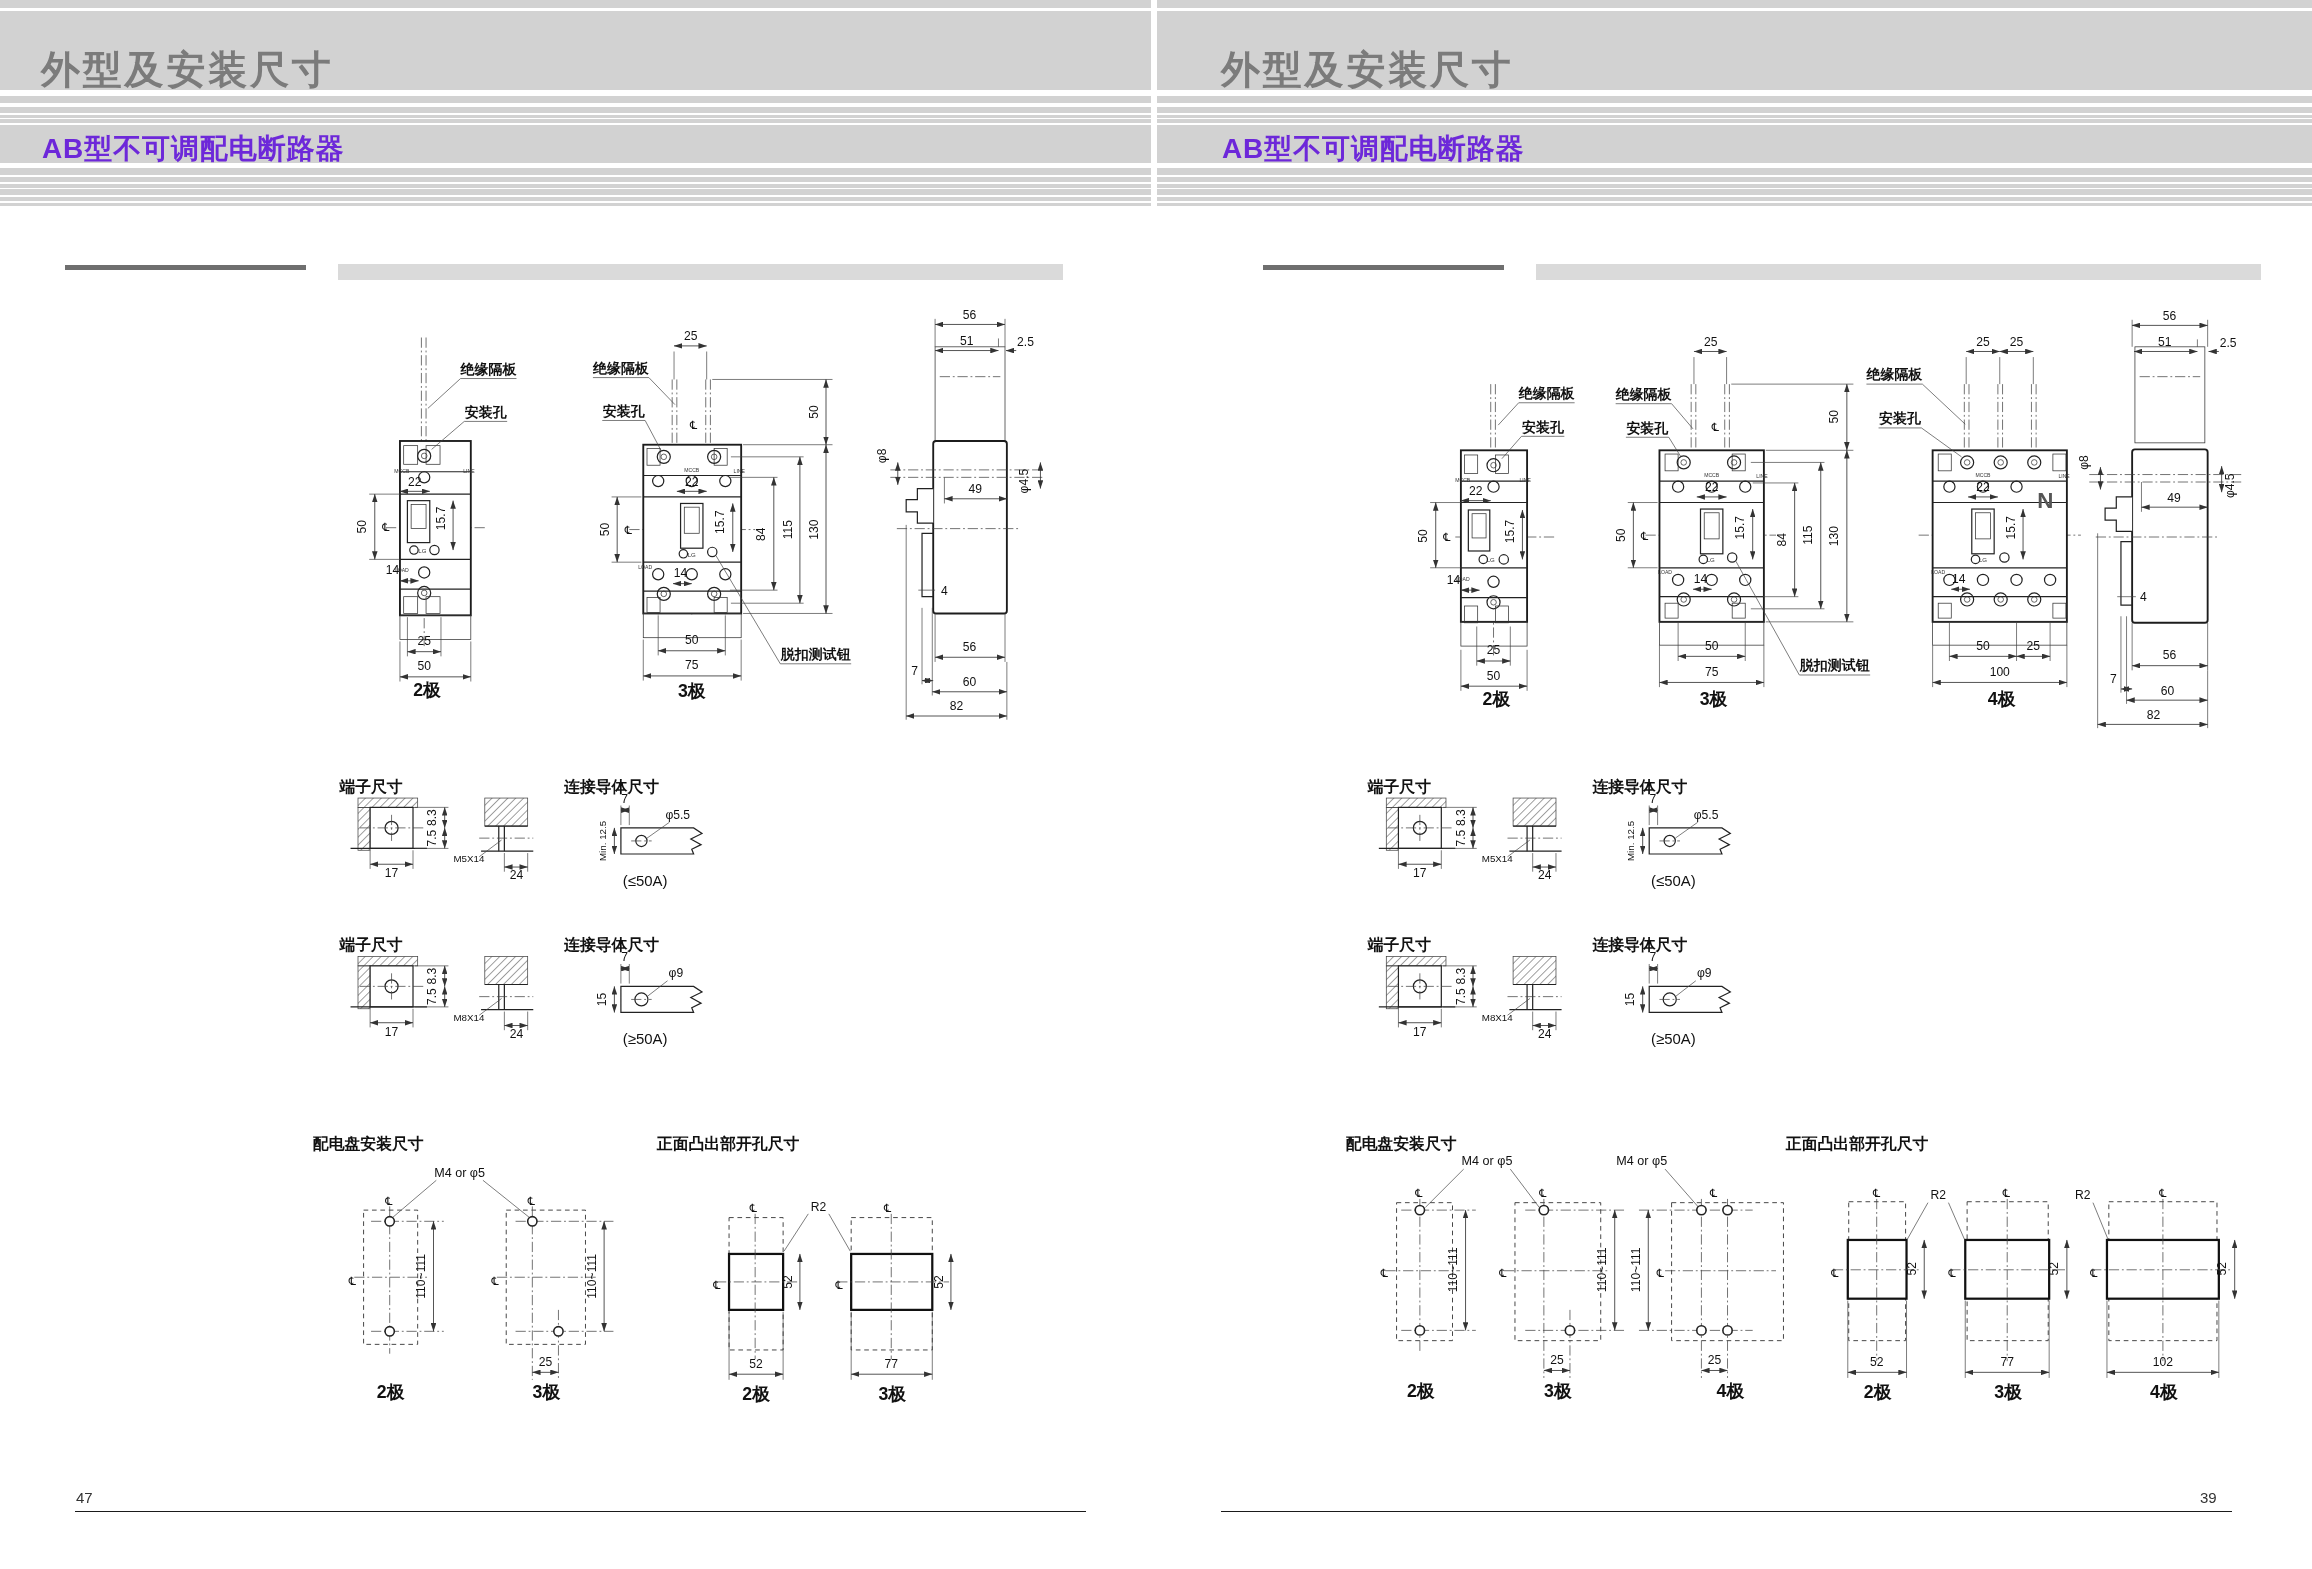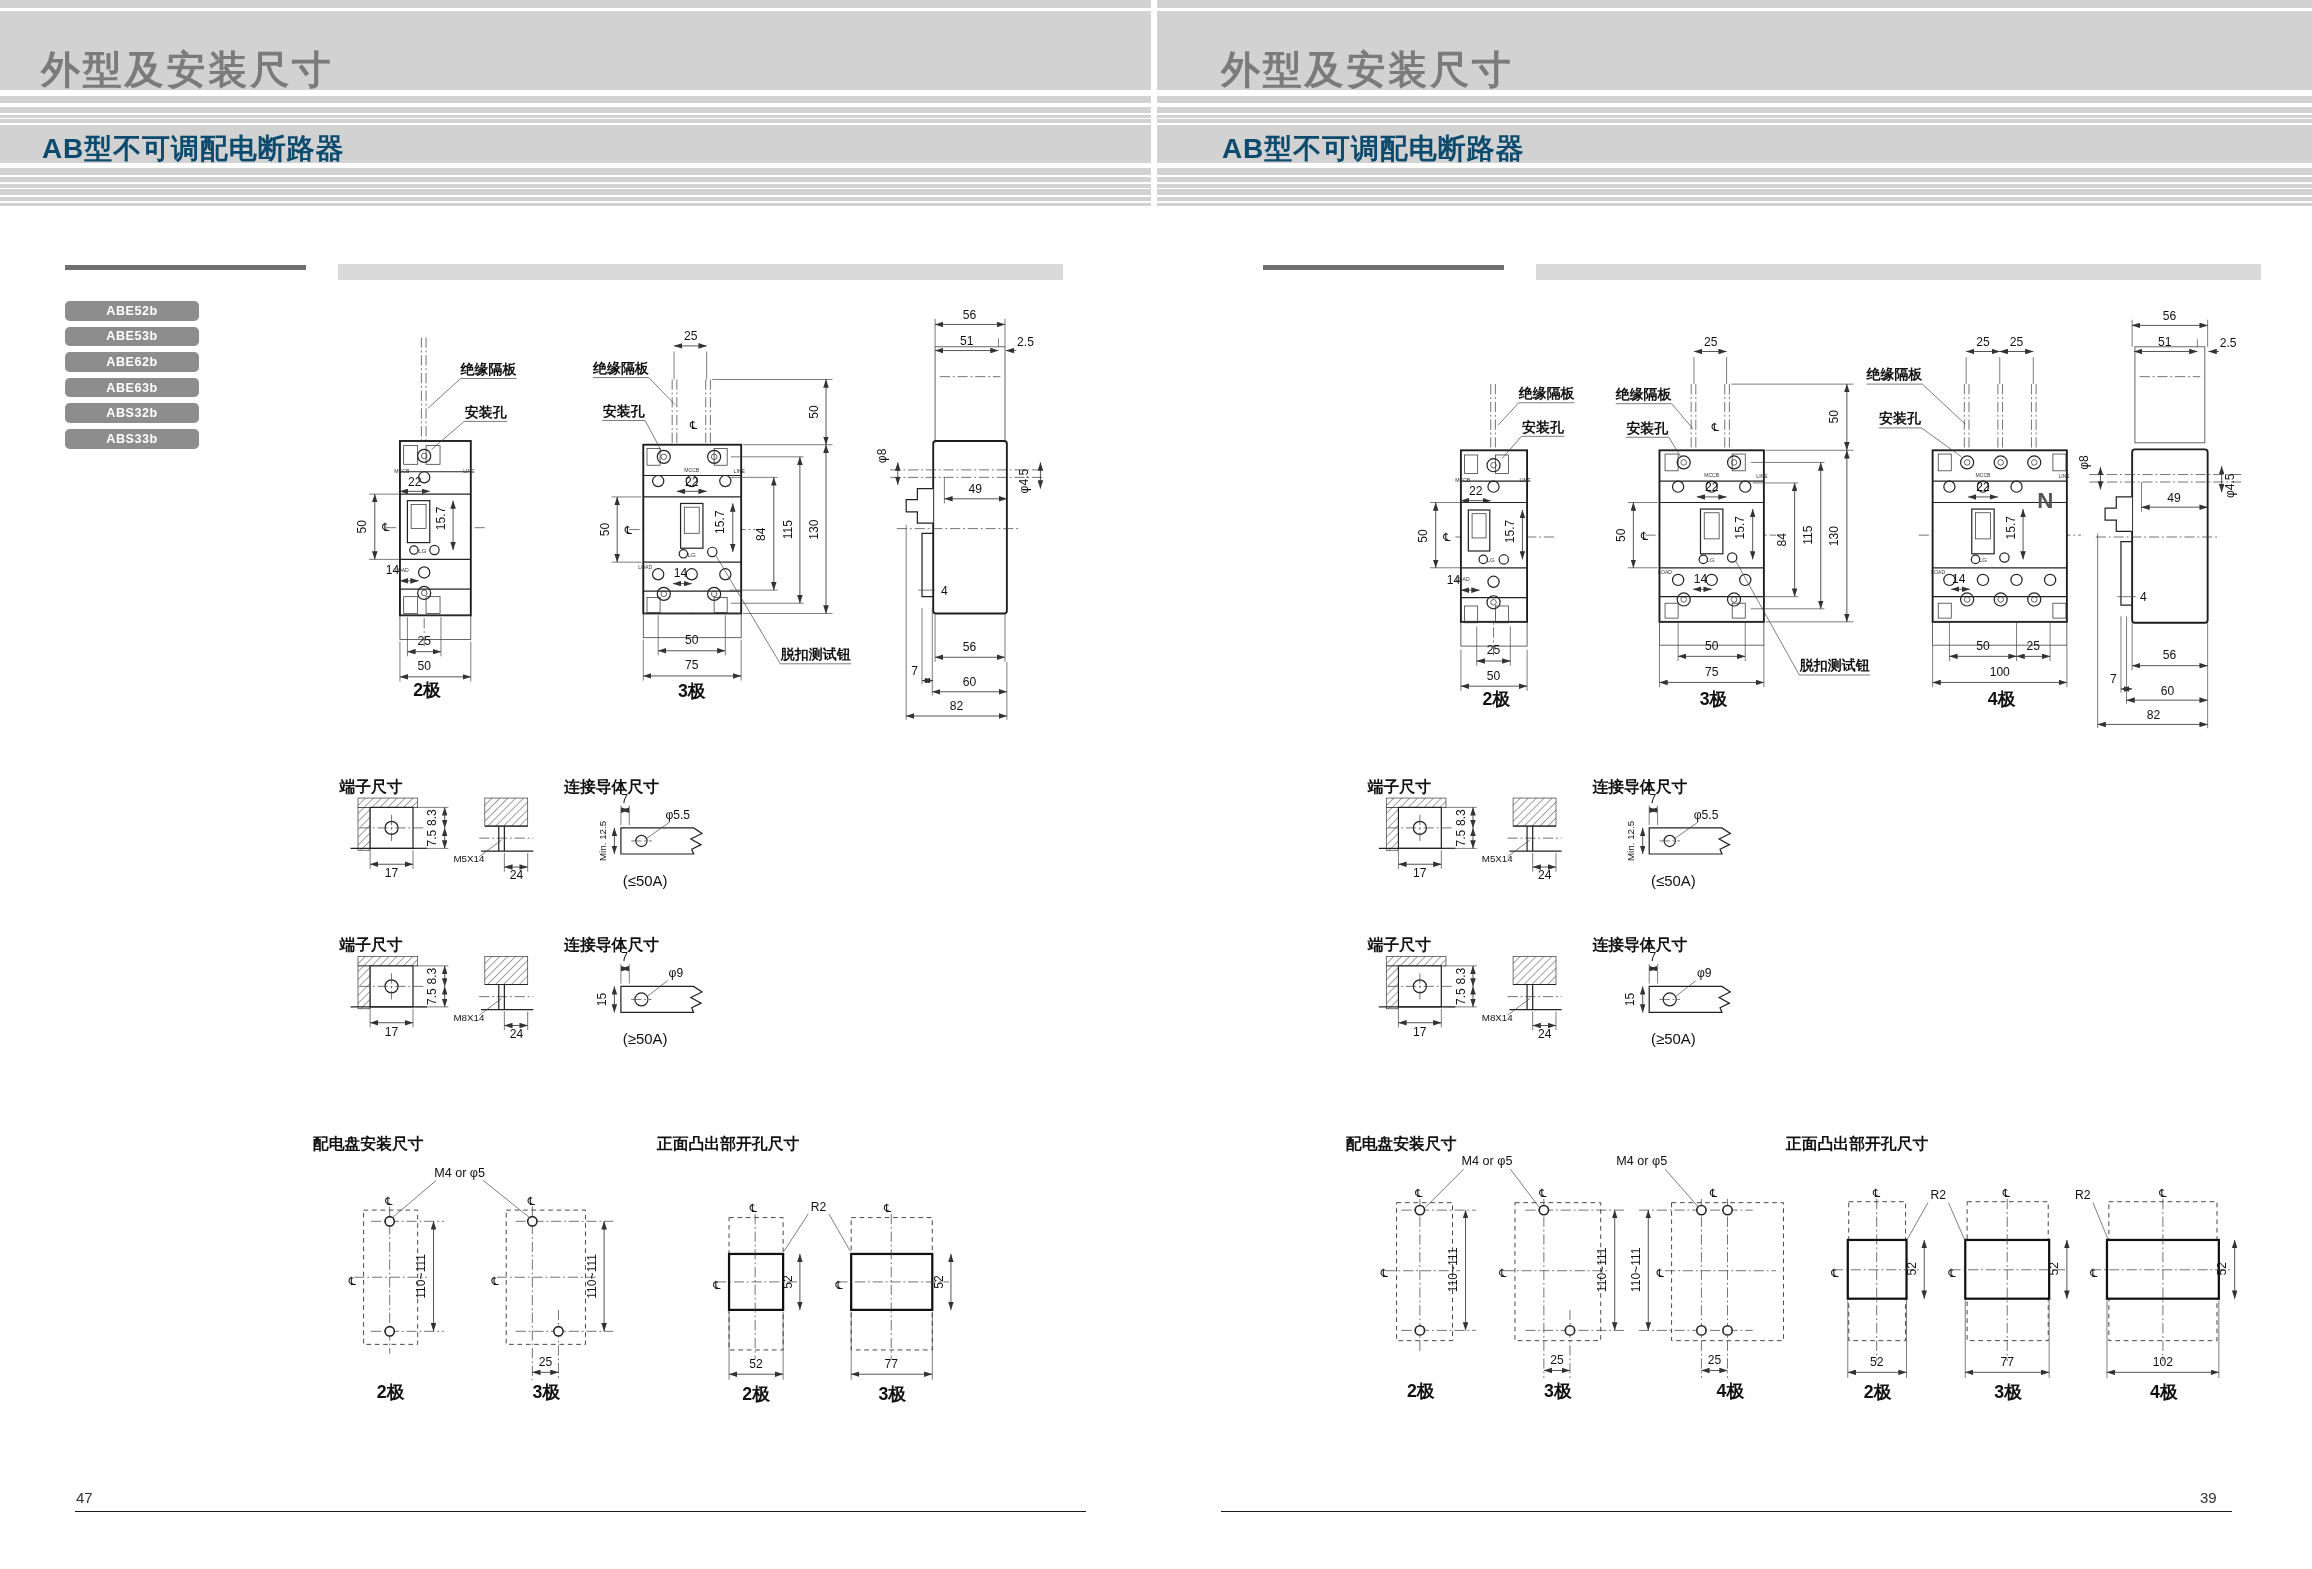--- a/index.html
+++ b/index.html
@@ -2,21 +2,21 @@
 <html style="font-size:15px"><head>
 <meta charset="utf-8">
 <style>
   html,body{margin:0;padding:0;background:#fff;}
   .stage{position:relative;width:2313px;height:1512px;background:#fff;overflow:hidden;
          font-family:"Liberation Sans","DejaVu Sans",sans-serif;}
   
   .band{position:absolute;left:0;top:0;width:2313px;height:206px;background:#d2d2d2;}
   .stripe{position:absolute;left:0;width:100%;background:#fff;}
   .h1{position:absolute;top:43px;font-size:39px;font-weight:bold;color:#7b7b7b;letter-spacing:2.8px;white-space:nowrap;}
-  .h2{position:absolute;top:130px;font-size:28px;font-weight:bold;color:#0c4a6e;letter-spacing:0.9px;white-space:nowrap;}
+  .h2{position:absolute;top:130px;font-size:28px;font-weight:bold;color:#6d28d9;letter-spacing:0.9px;white-space:nowrap;}
   .spine{position:absolute;left:1151px;top:0;width:5.6px;height:206px;background:#fff;}
   
   .rule-dark{position:absolute;top:265px;height:4.7px;background:#6f6f6f;}
   .rule-light{position:absolute;top:264px;height:16px;background:#dadada;}
   
   .pills{position:absolute;width:134px;display:flex;flex-direction:column;gap:6px;}
   .pill{height:19.6px;background:#8d8d8d;border-radius:4.7px;color:#fff;font-weight:bold;
         font-size:12.6px;display:flex;align-items:center;justify-content:center;letter-spacing:0.5px;}
   
   .pgno{position:absolute;top:1489px;font-size:15px;color:#333;}
@@ -69,28 +69,20 @@
     <div class="h1" style="left:1221px">外型及安装尺寸</div>
     <div class="h2" style="left:1222px">AB型不可调配电断路器</div>
     <div class="spine"></div>
   </div>
 
   <div class="rule-dark" style="left:65px;width:241px"></div>
   <div class="rule-light" style="left:338px;width:725px"></div>
   <div class="rule-dark" style="left:1263px;width:241px"></div>
   <div class="rule-light" style="left:1536px;width:725px"></div>
 
-  <div class="pills" style="left:65px;top:301px">
-    <div class="pill">ABE52b</div>
-    <div class="pill">ABE53b</div>
-    <div class="pill">ABE62b</div>
-    <div class="pill">ABE63b</div>
-    <div class="pill">ABS32b</div>
-    <div class="pill">ABS33b</div>
-  </div>
 
   <svg width="2313" height="1570" viewBox="0 0 2481 1684" style="position:absolute;left:0;top:0">
     <defs>
       <marker id="ah" markerWidth="9" markerHeight="6" refX="8.8" refY="3" orient="auto-start-reverse" markerUnits="userSpaceOnUse">
         <path d="M0,0L9,3L0,6Z" fill="#333"></path>
       </marker>
       <pattern id="hat" width="6" height="6" patternUnits="userSpaceOnUse" patternTransform="rotate(45)">
         <line x1="0" y1="0" x2="0" y2="6" stroke="#555" stroke-width="1.2"></line>
       </pattern>
     </defs>

